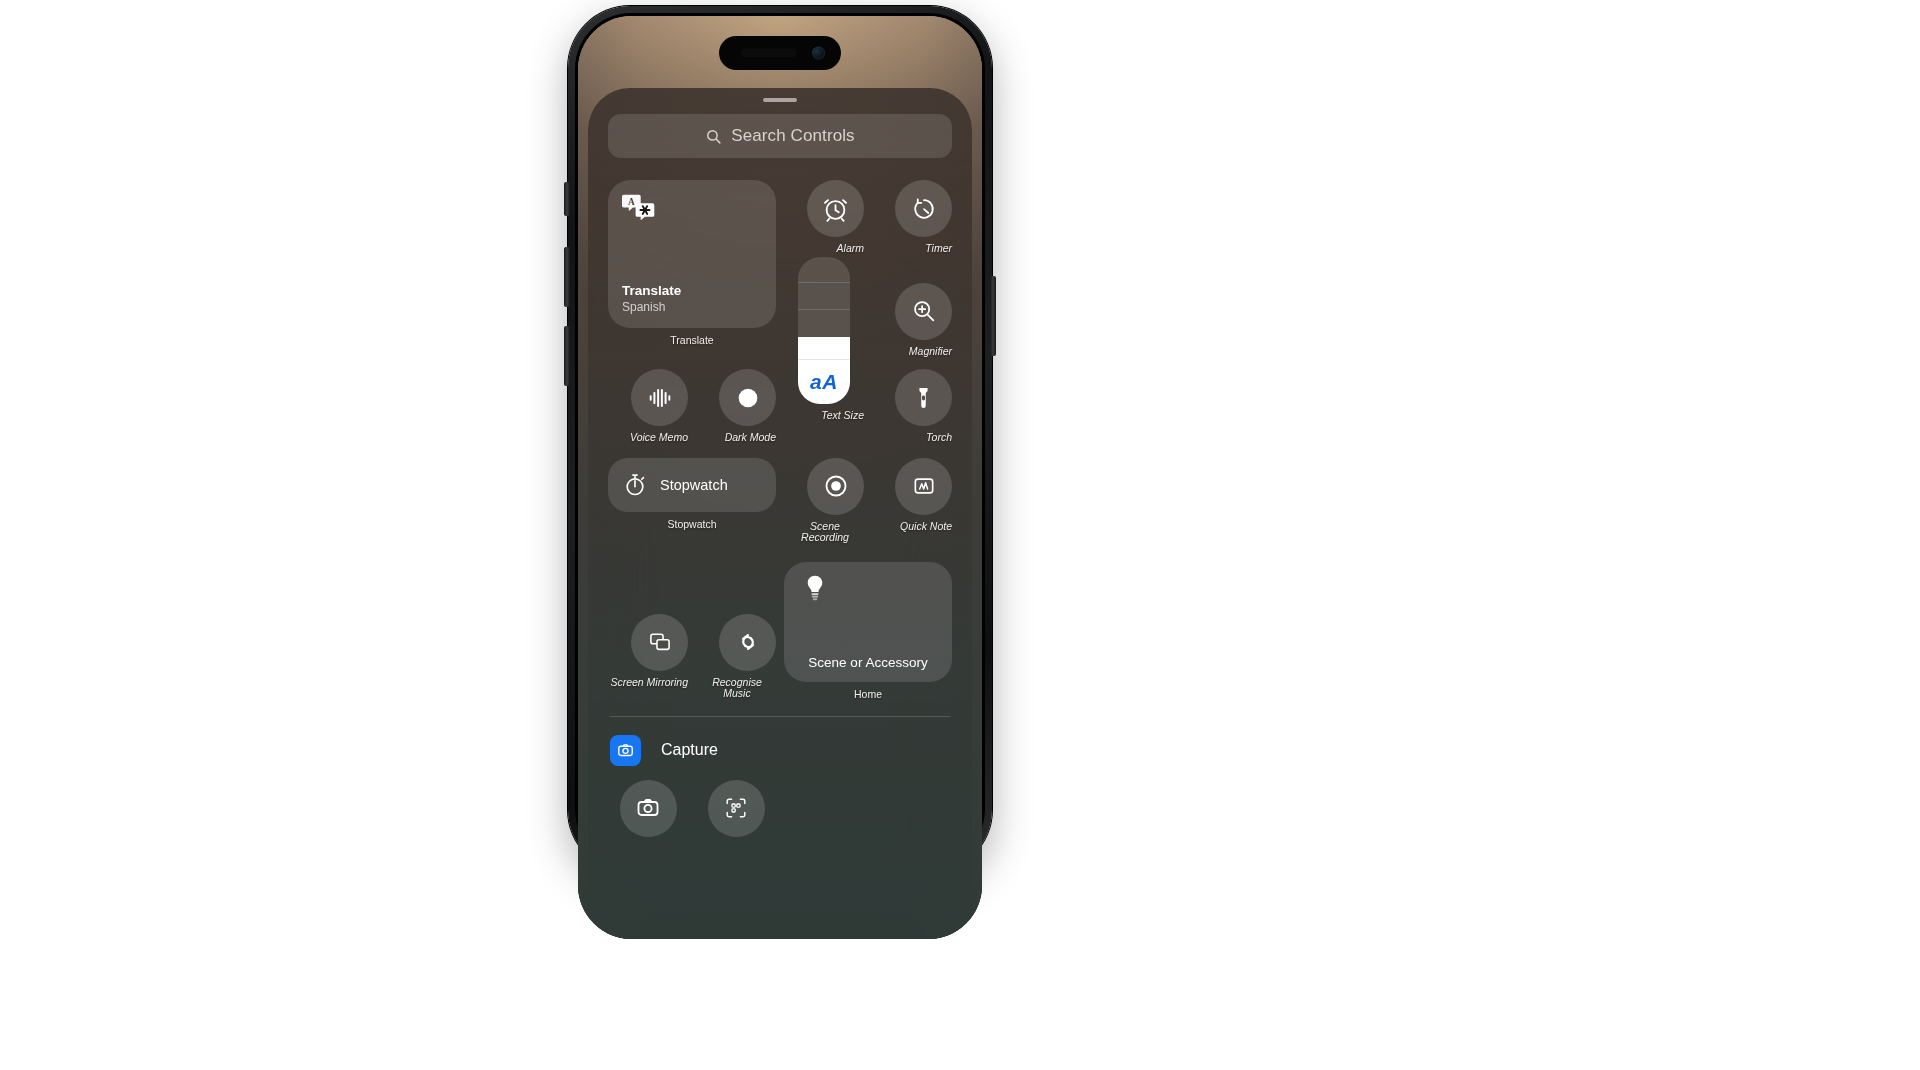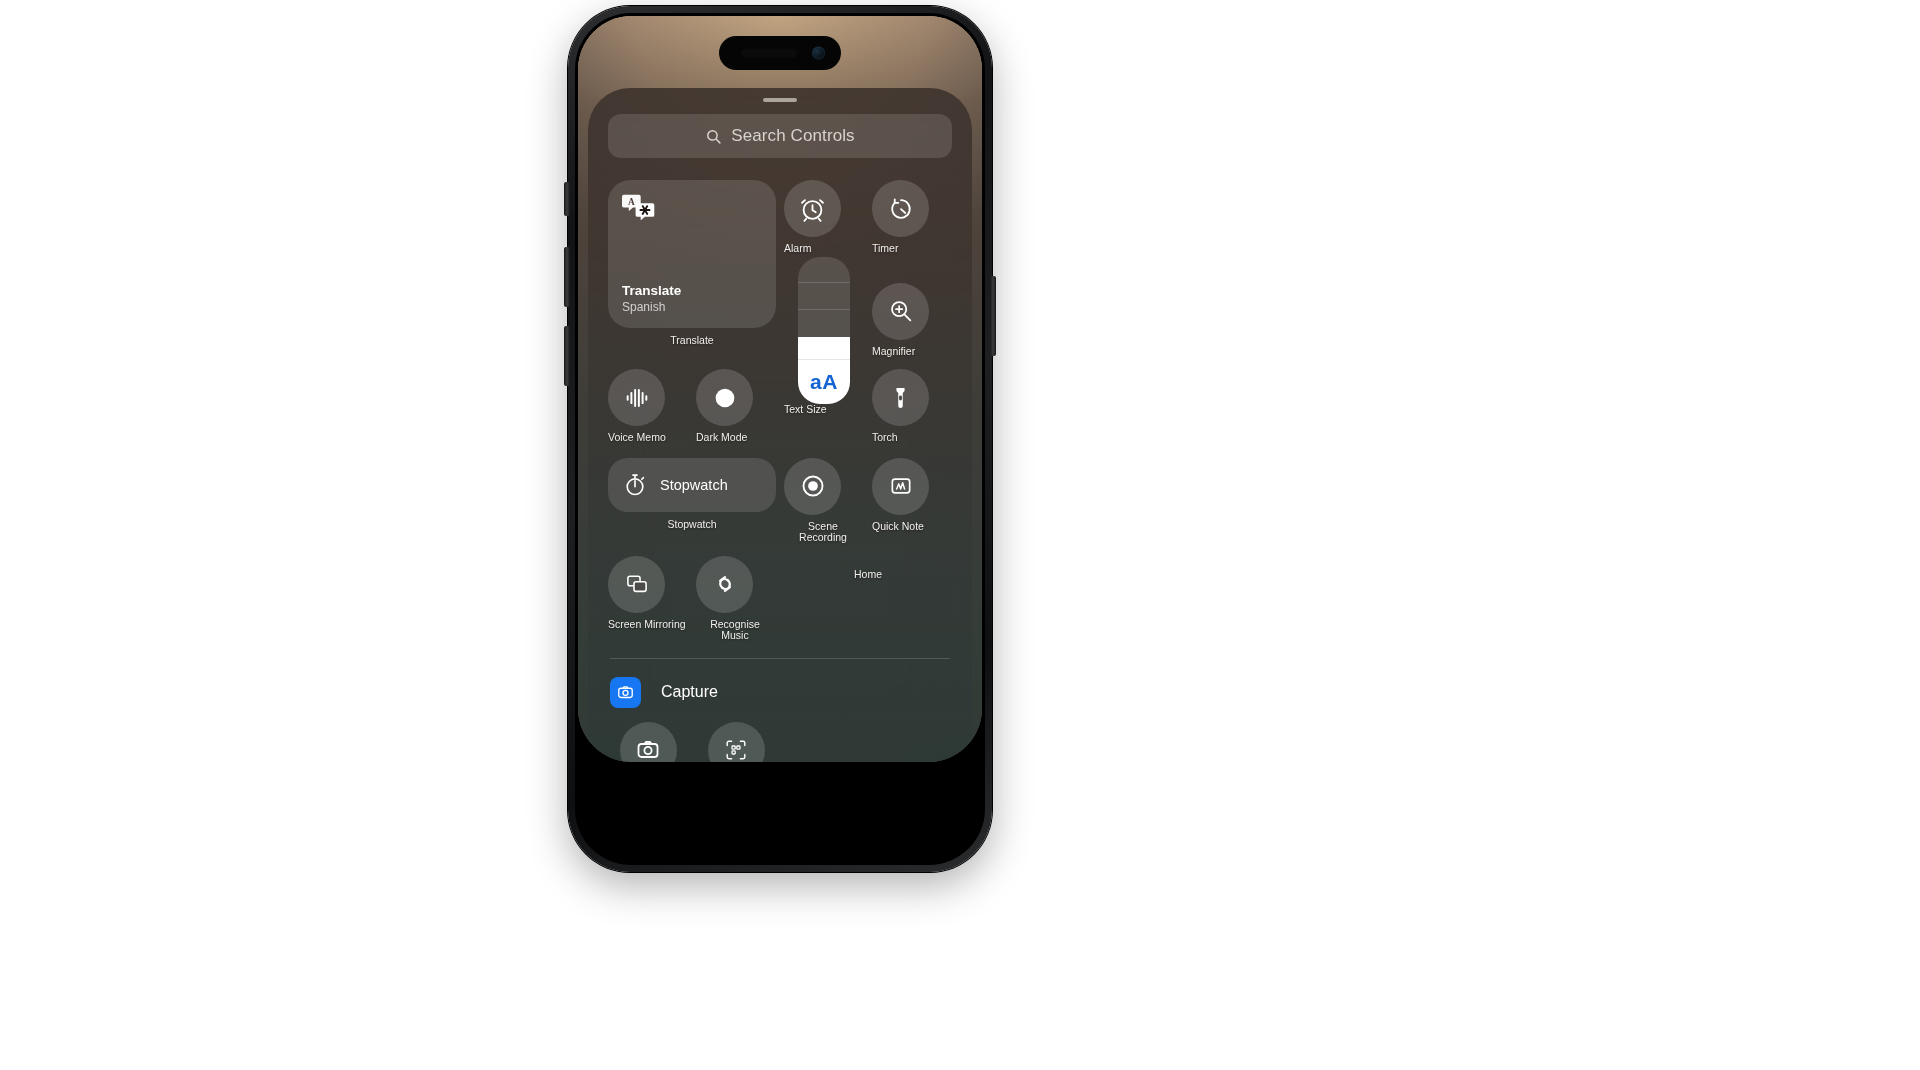--- a/index.html
+++ b/index.html
@@ -21,21 +21,21 @@
     box-shadow: 0 0 0 1px #000, 0 14px 40px rgba(0,0,0,.30);
   }
   .phone-inner-ring {
     position:absolute; inset:7px;
     border-radius: 56px;
     background:#000;
   }
   .screen {
     position: absolute;
     left: 578px; top: 16px;
-    width: 404px; height: 746px;
+    width: 404px; height: 923px;
     border-radius: 54px;
     overflow: hidden;
     background: #1b1a19;
   }
   
   .btn-side {
     position: absolute; background: linear-gradient(90deg,#17181a,#3a3c3e,#15171a);
     border-radius: 2px;
   }
   .btn-silence { left: 564px; top: 182px; width: 6px; height: 34px; }
@@ -109,21 +109,21 @@
     display: grid;
     grid-template-columns: repeat(4, 1fr);
     column-gap: 8px;
     row-gap: 0px;
     padding: 0 4px;
     position: relative;
   }
   .cell { position: relative; }
 
   
-  .ctl { display:flex; flex-direction:column; align-items:flex-start; }
+  .ctl { display:flex; flex-direction:column; align-items:flex-end;font-style:italic; }
   .ctl-circle {
     width: 57px; height: 57px; border-radius: 50%;
     background: rgba(255,255,255,.155);
     display:flex; align-items:center; justify-content:center;
     margin-bottom: 6px;
   }
   .ctl-label {
     font-size: 10.5px; line-height: 11.5px; color:#f2efec;
     text-align:center; text-shadow: 0 1px 2px rgba(0,0,0,.45);
     max-width: 78px;
@@ -306,21 +306,21 @@
             <div class="slider-vert">
               <div class="slider-track">
                 <div class="slider-notch" style="top:25px;"></div>
                 <div class="slider-notch" style="top:52px;"></div>
               </div>
               <div class="slider-fill" style="height:67px;">
                 <div class="slider-fill-notch" style="top:22px;"></div>
               </div>
               <div class="slider-aa">aA</div>
             </div>
-            <div class="ctl-label" style="">Text Size</div>
+            <div class="ctl-label" style="margin-top:6px;">Text Size</div>
           </div>
         </div>
 
         <div class="cell" style="grid-column:4; grid-row:2; padding-top:28px;">
           <div class="ctl">
             <div class="ctl-circle">
               <svg viewBox="0 0 30 30" width="28" height="28" fill="none" stroke="#fff" stroke-width="1.9" stroke-linecap="round">
                 <circle cx="13" cy="13" r="7.6"></circle>
                 <line x1="18.6" y1="18.6" x2="25" y2="25"></line>
                 <path d="M13 9.7v6.6M9.7 13h6.6"></path>
@@ -400,20 +400,31 @@
                 <path d="M10 18.5l2.4-6 2.2 6 2.3-7.2 2.2 7.2" stroke-width="1.7" stroke-linecap="round"></path>
               </svg>
             </div>
             <div class="ctl-label">Quick Note</div>
           </div>
         </div>
 
 
 
         <div class="cell" style="grid-column:3 / span 2; grid-row:5 / span 2; padding-top:18px;">
+          <div class="tile-home">
+            <span style="position:absolute;left:20px;top:12px;">
+              <svg viewBox="0 0 26 32" width="22" height="28" fill="#ffffff">
+                <path d="M13 1.5c-5 0-8.6 3.7-8.6 8.4 0 3.3 1.8 5.4 3.1 7 .8 1 1.3 1.7 1.3 2.6v1.2h8.4v-1.2c0-.9.5-1.6 1.3-2.6 1.3-1.6 3.1-3.7 3.1-7 0-4.7-3.6-8.4-8.6-8.4z"></path>
+                <rect x="8.8" y="22.2" width="8.4" height="2" rx="1" opacity=".78"></rect>
+                <rect x="9.3" y="25.2" width="7.4" height="2" rx="1" opacity=".62"></rect>
+                <rect x="10.4" y="28.2" width="5.2" height="2.3" rx="1.1" opacity=".5"></rect>
+              </svg>
+            </span>
+            <div class="tile-home-label">Scene or Accessory</div>
+          </div>
           <div class="tile-caption">Home</div>
         </div>
 
         <div class="cell" style="grid-column:1; grid-row:6; padding-top:12px;">
           <div class="ctl">
             <div class="ctl-circle">
               <svg viewBox="0 0 30 30" width="26" height="26" fill="none" stroke="#fff" stroke-width="1.8" stroke-linejoin="round">
                 <rect x="4.5" y="6" width="14" height="11" rx="2.4"></rect>
                 <rect x="11.5" y="12.5" width="14" height="11" rx="2.4" fill="#4a4a46"></rect>
               </svg>

